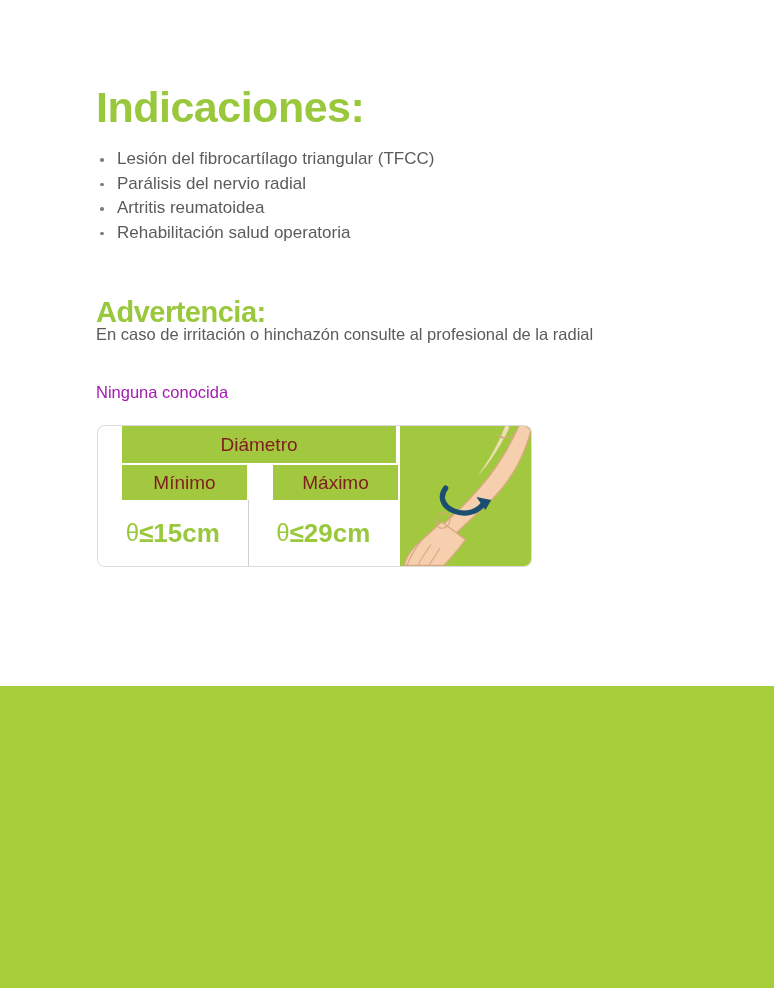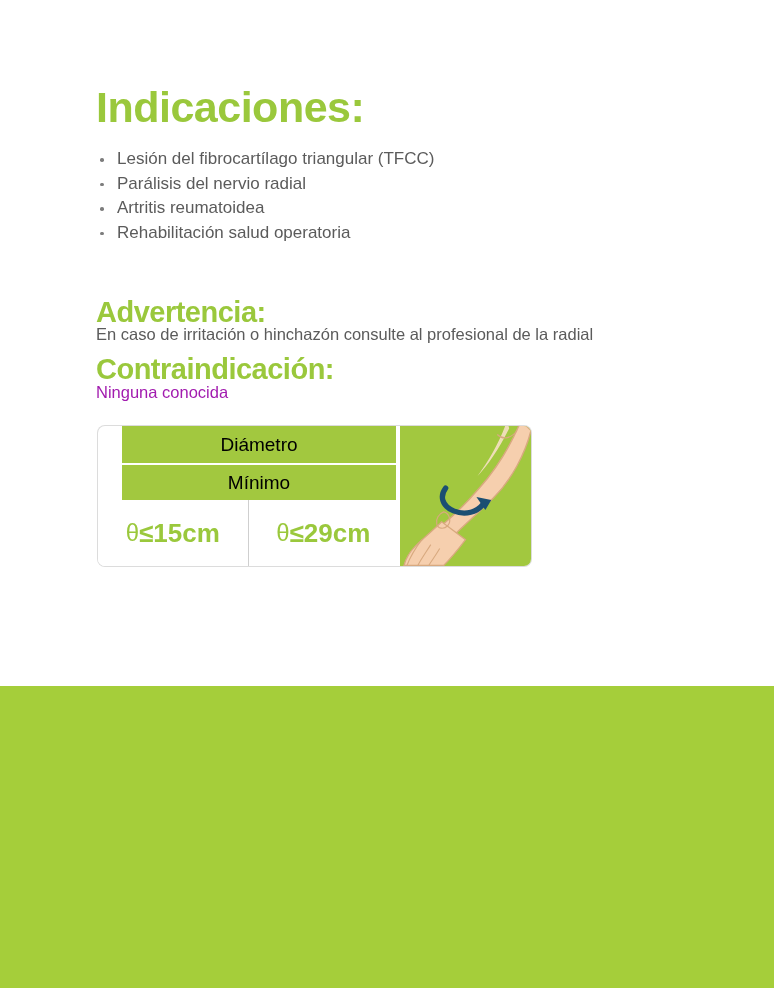--- a/index.html
+++ b/index.html
@@ -103,21 +103,21 @@
   .st-cell {
     flex: 1 1 0;
     display: flex;
     align-items: center;
     justify-content: center;
     box-sizing: border-box;
   }
   .st-row.head .st-cell,
   .st-row.sub .st-cell {
     background: #A2C83F;
-    color: #000000;
+    color: #7f1d1d;
     font-size: 19px;
     margin-left: 24px;
   }
   .st-row.head .st-cell:first-child,
   .st-row.sub .st-cell:first-child {
     border-right: 2px solid #ffffff;
   }
   .st-row.sub .st-cell { border-top: 2px solid #ffffff; }
   .st-row.val .st-cell {
     background: #ffffff;
@@ -159,30 +159,30 @@
     <ul class="bullets">
       <li>Lesión del fibrocartílago triangular (TFCC)</li>
       <li>Parálisis del nervio radial</li>
       <li>Artritis reumatoidea</li>
       <li>Rehabilitación salud operatoria</li>
     </ul>
 
     <h2 class="h-green small" id="advertencia-title">Advertencia:</h2>
     <div id="advertencia-text">En caso de irritación o hinchazón consulte al profesional de la radial</div>
 
-    <h2 class="h-green small" id="contra-title">Contraindicación:</h2>
     <div id="contra-text">Ninguna conocida</div>
 
     <div class="size-table">
       <div class="st-cols">
         <div class="st-row head">
           <div class="st-cell">Diámetro</div>
         </div>
         <div class="st-row sub">
           <div class="st-cell">Mínimo</div>
+          <div class="st-cell">Máximo</div>
         </div>
         <div class="st-row val">
           <div class="st-cell">
             <span class="st-theta">θ</span>
               <span>≤15cm</span>
           </div>
           <div class="st-cell">
             <span class="st-theta">θ</span>
               <span>≤29cm</span>
           </div>

